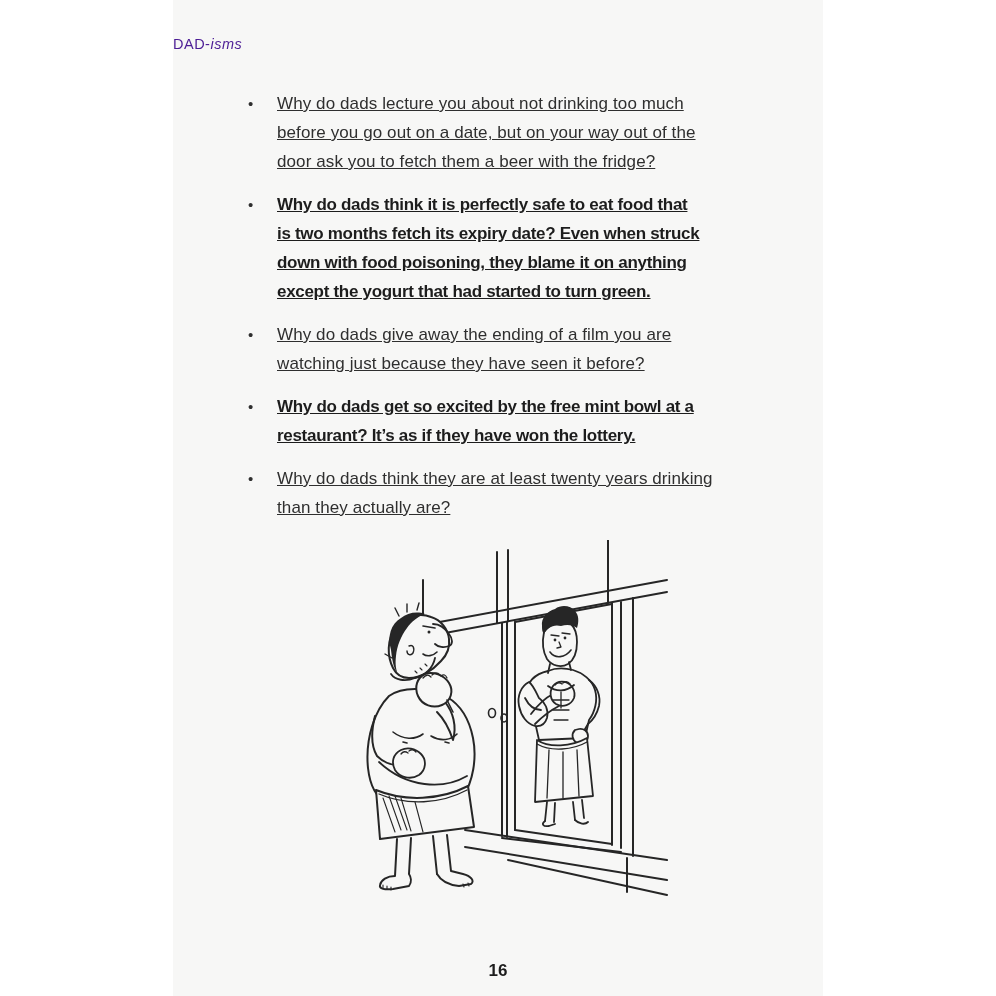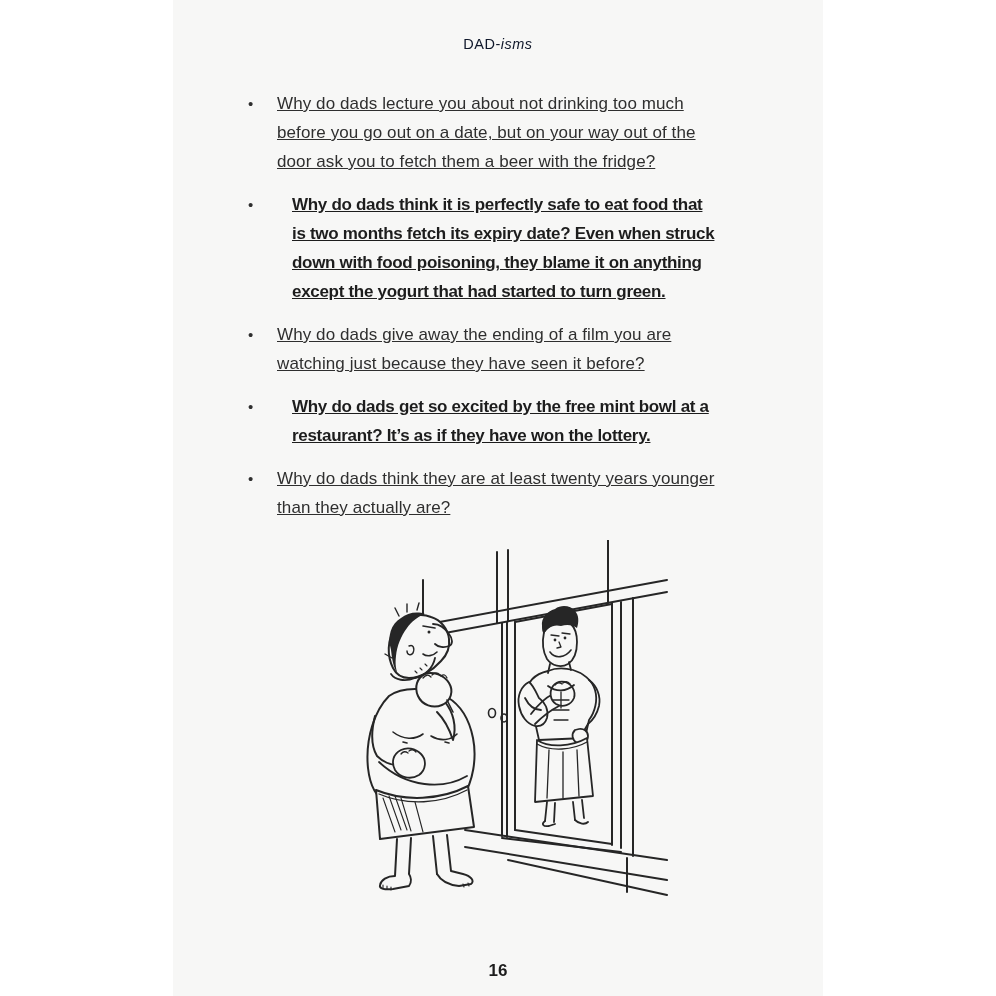--- a/index.html
+++ b/index.html
@@ -8,34 +8,34 @@
     background:#ffffff;
     font-family:"Liberation Sans", sans-serif;
     overflow:hidden;
   }
   .page{
     position:absolute;left:173px;top:0;width:650px;height:996px;
     background:#f7f7f6;
   }
   .running-header{
     position:absolute;top:36px;left:0;width:100%;
-    text-align:center;font-size:14.5px;color:#0f172a;letter-spacing:0.5px;
+    font-size:14.5px;color:#4c1d95;letter-spacing:0.5px;
   }
   .running-header .suffix{font-style:italic;}
   .bullets{position:absolute;left:75px;top:89px;}
   .bullet-item{display:flex;margin-bottom:14px;}
   .bullet-item .marker{
     width:29px;flex:0 0 29px;font-size:15px;line-height:29px;color:#2f2f2f;
   }
   .bullet-item .lines span{
     display:block;white-space:nowrap;
     font-size:17px;line-height:29px;color:#2f2f2f;letter-spacing:0.1px;text-decoration:underline;
   }
   .bullet-item.bold .lines span{
-    font-weight:700;color:#1d1d1d;letter-spacing:-0.3px;margin-left:15px;
+    font-weight:700;color:#1d1d1d;letter-spacing:-0.3px;
   }
   .illustration{position:absolute;left:172px;top:540px;width:330px;height:380px;}
   .illustration svg{display:block;width:330px;height:380px;}
   .page-number{
     position:absolute;top:941px;left:0;width:100%;
     text-align:center;font-size:17px;font-weight:700;color:#1d1d1d;margin-top:20px;
   }
 </style>
 </head>
 <body>
@@ -79,21 +79,21 @@
       <span class="marker">•</span>
       <div class="lines">
         <span>Why do dads get so excited by the free mint bowl at a</span>
         <span>restaurant? It’s as if they have won the lottery.</span>
       </div>
     </div>
 
     <div class="bullet-item">
       <span class="marker">•</span>
       <div class="lines">
-        <span>Why do dads think they are at least twenty years younger</span>
+        <span>Why do dads think they are at least twenty years drinking</span>
         <span>than they actually are?</span>
       </div>
     </div>
 
   </div>
 
   <div class="illustration">
     <svg viewBox="0 0 330 380" fill="none" stroke="#262626" stroke-width="2" stroke-linecap="round" stroke-linejoin="round" aria-label="Hand-drawn cartoon: an overweight balding man wearing a towel flexes in front of a wardrobe mirror; his reflection is a slim, muscular young man striking the same pose.">
 
       <g>

